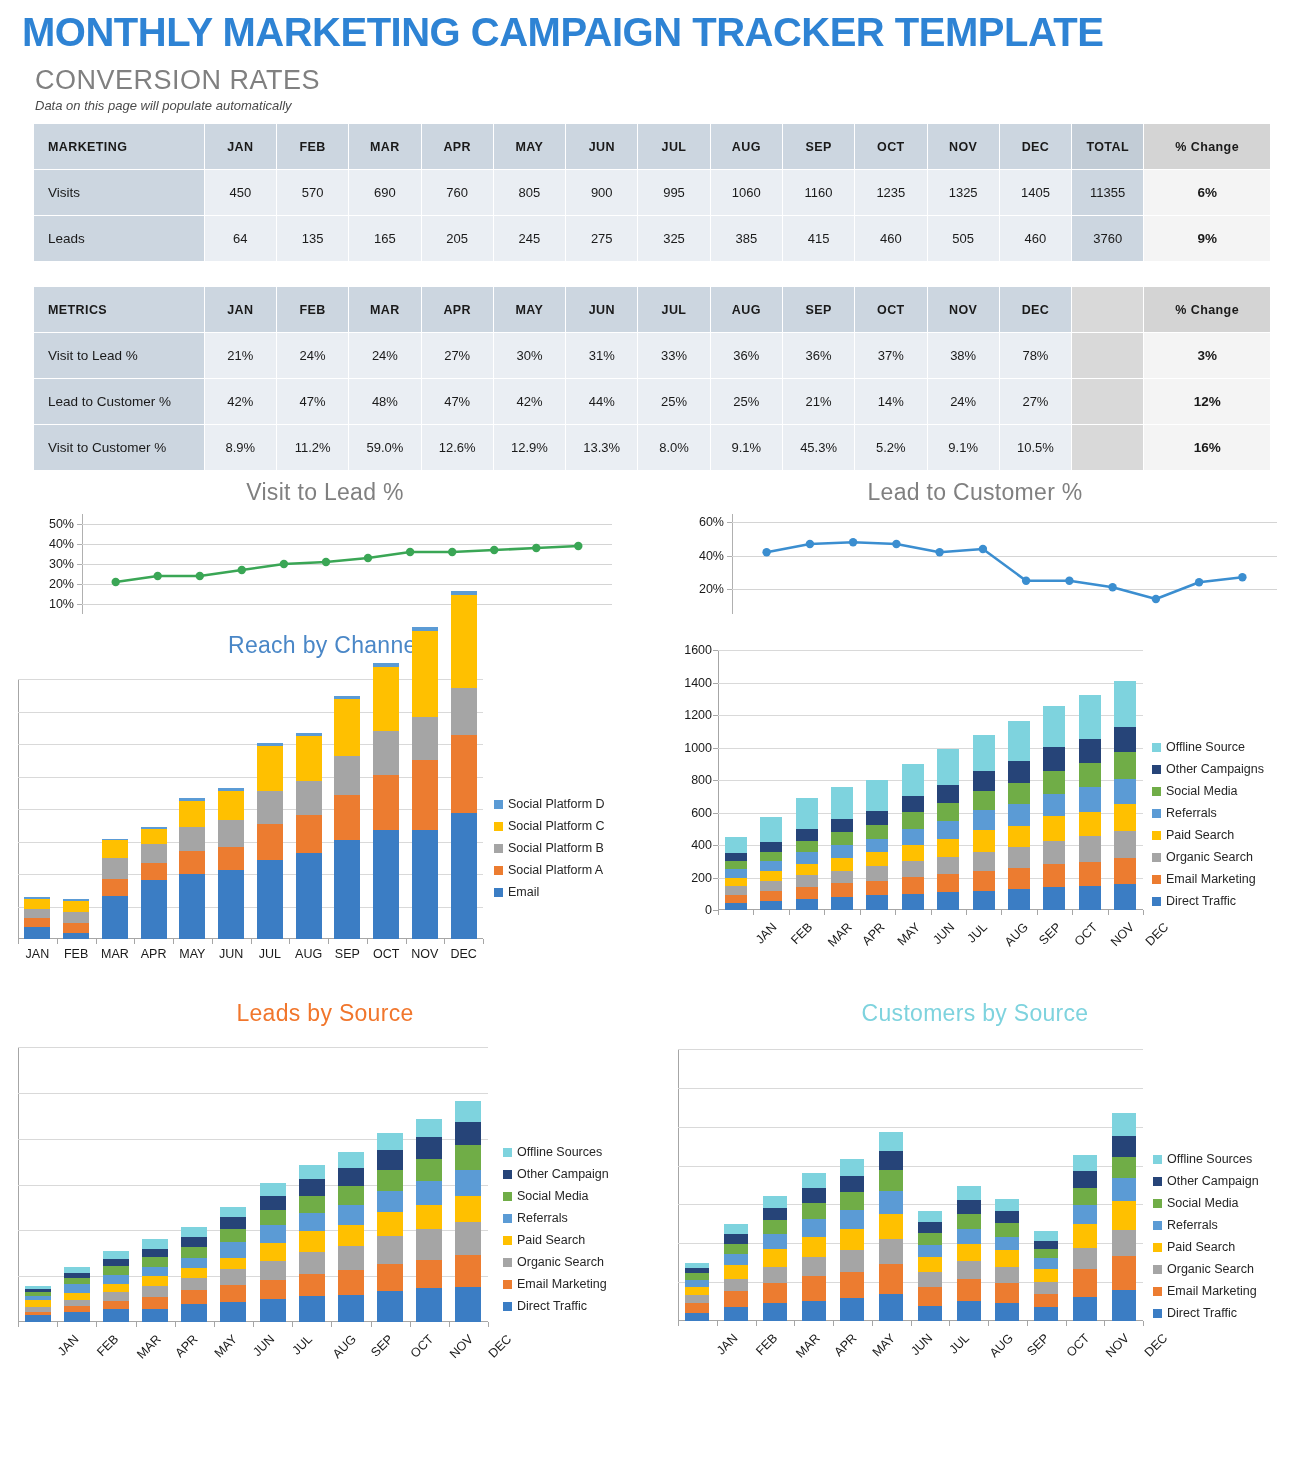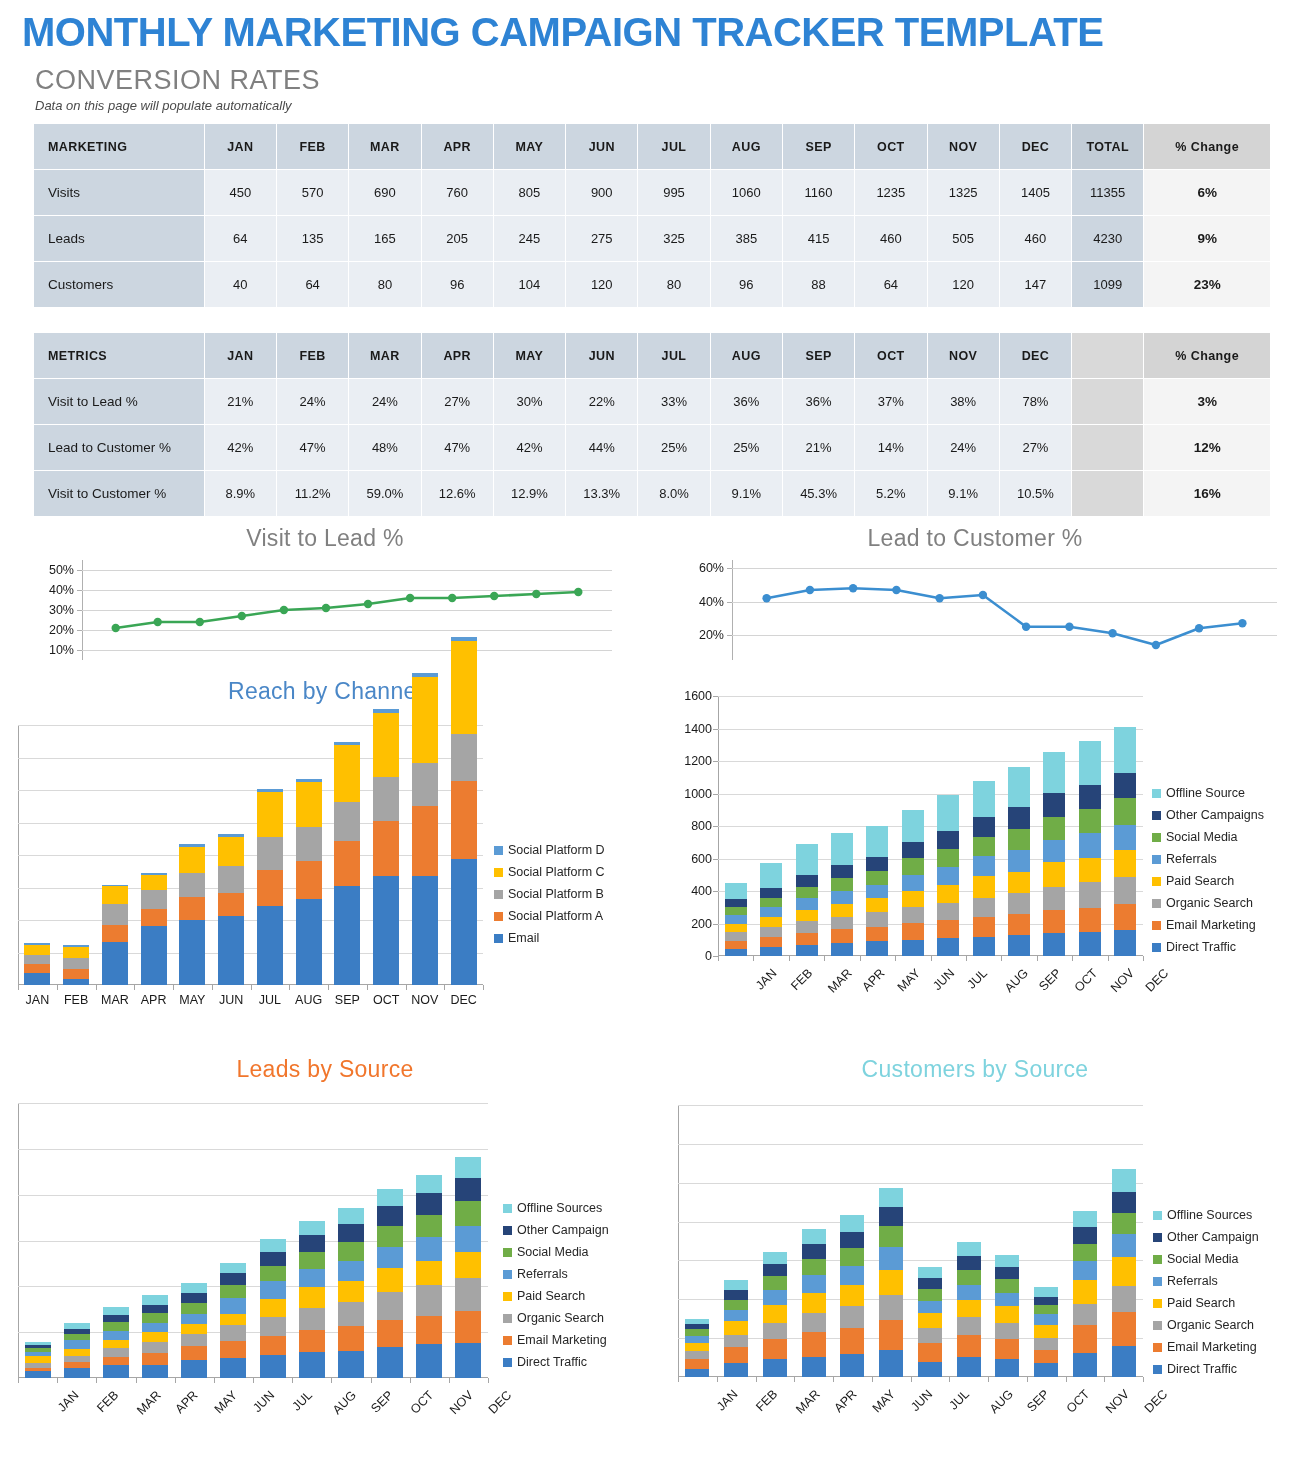--- a/index.html
+++ b/index.html
@@ -265,39 +265,22 @@
           <td class="val">165</td>
           <td class="val">205</td>
           <td class="val">245</td>
           <td class="val">275</td>
           <td class="val">325</td>
           <td class="val">385</td>
           <td class="val">415</td>
           <td class="val">460</td>
           <td class="val">505</td>
           <td class="val">460</td>
-          <td class="total-c">4230</td>
+          <td class="total-c">3760</td>
           <td class="pct-c">9%</td>
-        </tr>
-        <tr>
-          <td class="rowlabel">Customers</td>
-          <td class="val">40</td>
-          <td class="val">64</td>
-          <td class="val">80</td>
-          <td class="val">96</td>
-          <td class="val">104</td>
-          <td class="val">120</td>
-          <td class="val">80</td>
-          <td class="val">96</td>
-          <td class="val">88</td>
-          <td class="val">64</td>
-          <td class="val">120</td>
-          <td class="val">147</td>
-          <td class="total-c">1099</td>
-          <td class="pct-c">23%</td>
         </tr>
       </tbody>
     </table>
   <div class="gap-rows"></div>
   <table class="data-table" id="metrics-table">
       <colgroup>
         <col style="width:170px">
         <col style="width:72px">
         <col style="width:72px">
         <col style="width:72px">
@@ -333,21 +316,21 @@
         </tr>
       </thead>
       <tbody>
         <tr>
           <td class="rowlabel">Visit to Lead %</td>
           <td class="val">21%</td>
           <td class="val">24%</td>
           <td class="val">24%</td>
           <td class="val">27%</td>
           <td class="val">30%</td>
-          <td class="val">22%</td>
+          <td class="val">31%</td>
           <td class="val">33%</td>
           <td class="val">36%</td>
           <td class="val">36%</td>
           <td class="val">37%</td>
           <td class="val">38%</td>
           <td class="val">78%</td>
           <td class="blank-c"></td>
           <td class="pct-c">3%</td>
         </tr>
         <tr>
@@ -814,21 +797,21 @@
     </div>
           <div class="legend-item">
       <span class="legend-swatch" style="background:#3b7dc4;"></span>
       <span>Direct Traffic</span>
     </div>
         </div>
       </div>
   </div>
 </div>
 
-<div class="row2" style="margin-top:16px;">
+<div class="row2" style="margin-top:6px;">
   <div class="col" style="width:650px;">
     <div class="chart-title ct-orange">Leads by Source</div>
     <div class="barchart" id="bc-4" style="height:335px;">
         <div class="bc-plot" style="left:18px; top:20px; width:470px; height:275px;"></div>
         <div class="bc-grid" style="left:18px; width:470px; top:20px;"></div>
         <div class="bc-grid" style="left:18px; width:470px; top:65.83333333333334px;"></div>
         <div class="bc-grid" style="left:18px; width:470px; top:111.66666666666667px;"></div>
         <div class="bc-grid" style="left:18px; width:470px; top:157.5px;"></div>
         <div class="bc-grid" style="left:18px; width:470px; top:203.33333333333334px;"></div>
         <div class="bc-grid" style="left:18px; width:470px; top:249.16666666666669px;"></div>

